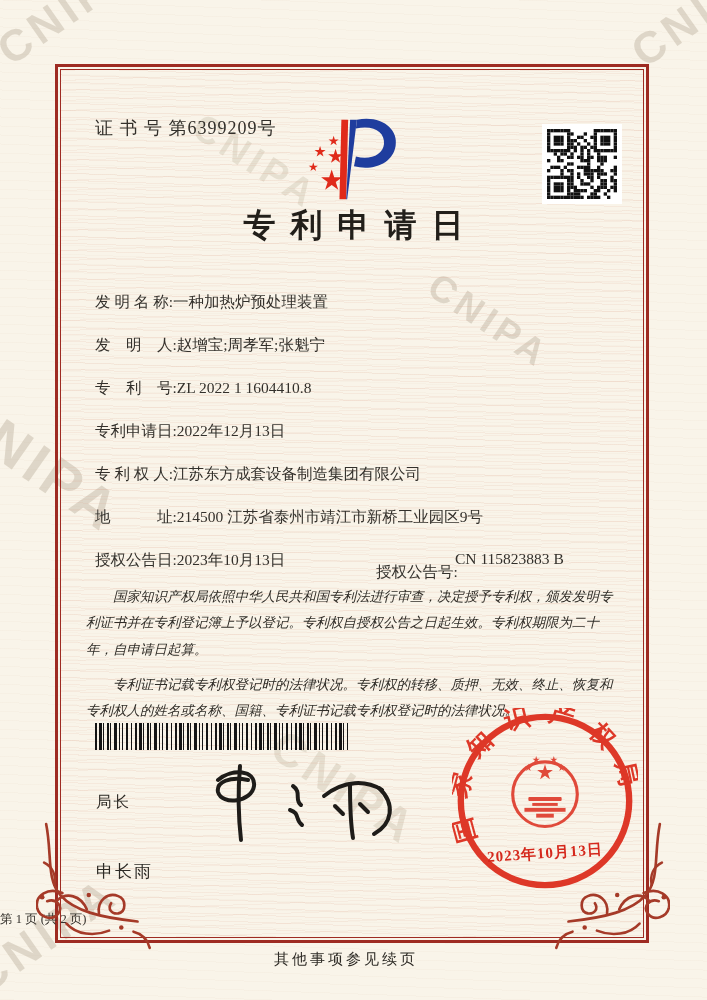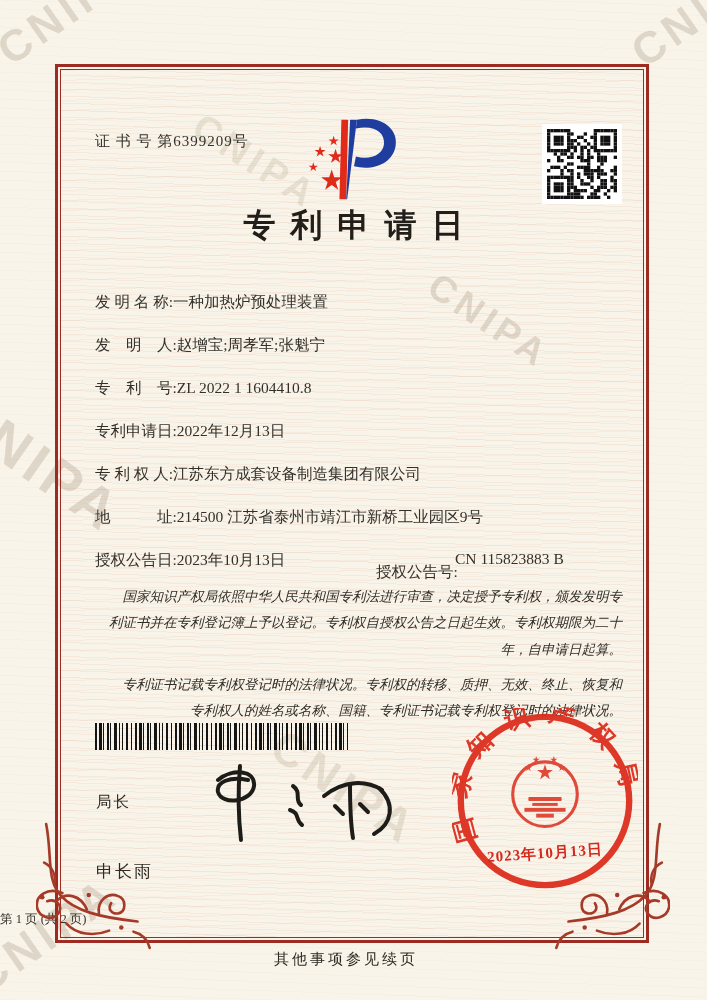--- a/index.html
+++ b/index.html
@@ -20,40 +20,40 @@
                  border:1px solid #9e2b22;
                  background-image:
                    repeating-linear-gradient(2deg, rgba(219,156,132,0.13) 0 1px, rgba(0,0,0,0) 1px 7px),
                    repeating-linear-gradient(178deg, rgba(219,156,132,0.10) 0 1px, rgba(0,0,0,0) 1px 10px); }
   .corner-ornament { position:absolute; width:132px; height:132px; z-index:6; }
   .corner-ornament svg { width:100%; height:100%; }
   .corner-right { transform:scaleX(-1); }
 
   .content { position:absolute; inset:0; z-index:4; }
 
-  .cert-no { position:absolute; left:95px; top:132px; font-size:15px; color:#33302b; letter-spacing:1px; }
+  .cert-no { position:absolute; left:95px; top:116px; font-size:18px; color:#33302b; letter-spacing:1px; }
 
   .logo { position:absolute; left:283px; top:112px; width:140px; height:92px; }
 
   .qr { position:absolute; left:542px; top:124px; width:80px; height:80px; background:#ffffff; }
   .qr svg { margin:5px; display:block; }
 
   .title { position:absolute; left:0; top:204px; width:707px; text-align:center;
            font-size:32px; font-weight:bold; color:#221f1a; letter-spacing:15px; text-indent:15px; }
 
   .fields { position:absolute; left:95px; top:292px; width:520px; }
   .field-row { position:relative; height:43px; font-size:15.5px; color:#33302b; white-space:nowrap; }
   .f-label { display:inline-block; color:#33302b; }
   .f-value { }
   .f-label2 { position:absolute; left:281px; top:12px; }
   .f-value2 { position:absolute; left:360px; top:0; }
 
   .body-text { position:absolute; left:86px; top:584px; width:536px;
                font-size:13.5px; line-height:1.95; color:#2f2c27; font-style:italic; }
-  .body-text p { text-indent:2em; margin-bottom:9px;text-align:right; }
+  .body-text p { text-indent:2em; margin-bottom:9px; }
 
   .barcode { position:absolute; left:95px; top:723px; width:253px; height:27px;
              background:repeating-linear-gradient(90deg,
                #141414 0 2px, rgba(0,0,0,0) 2px 4px,
                #141414 4px 7px, rgba(0,0,0,0) 7px 8px,
                #141414 8px 9px,  rgba(0,0,0,0) 9px 12px,
                #141414 12px 14px, rgba(0,0,0,0) 14px 15px,
                #141414 15px 16px, rgba(0,0,0,0) 16px 19px,
                #141414 19px 22px, rgba(0,0,0,0) 22px 24px,
                #141414 24px 25px, rgba(0,0,0,0) 25px 27px,

